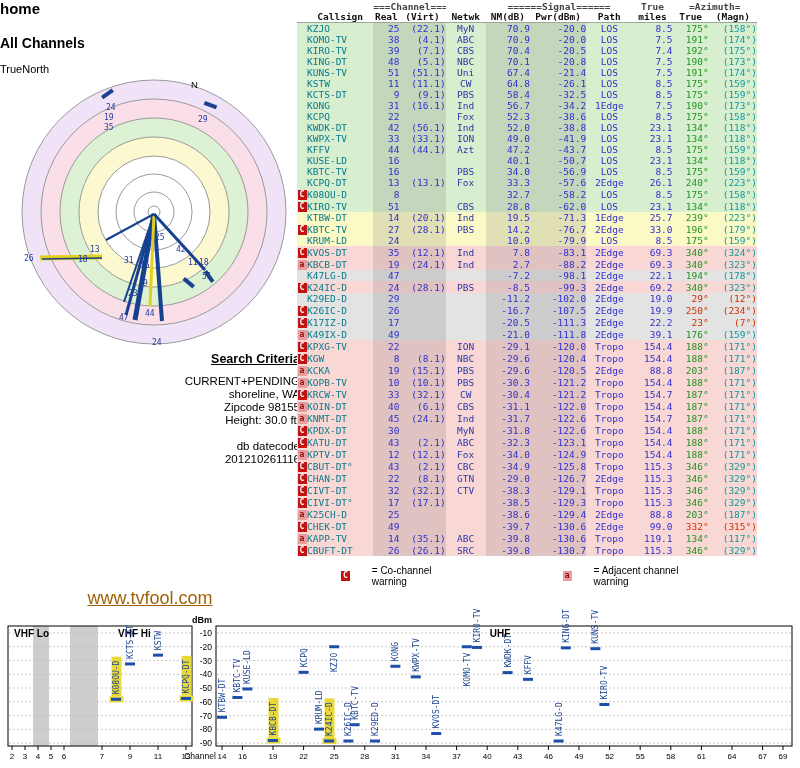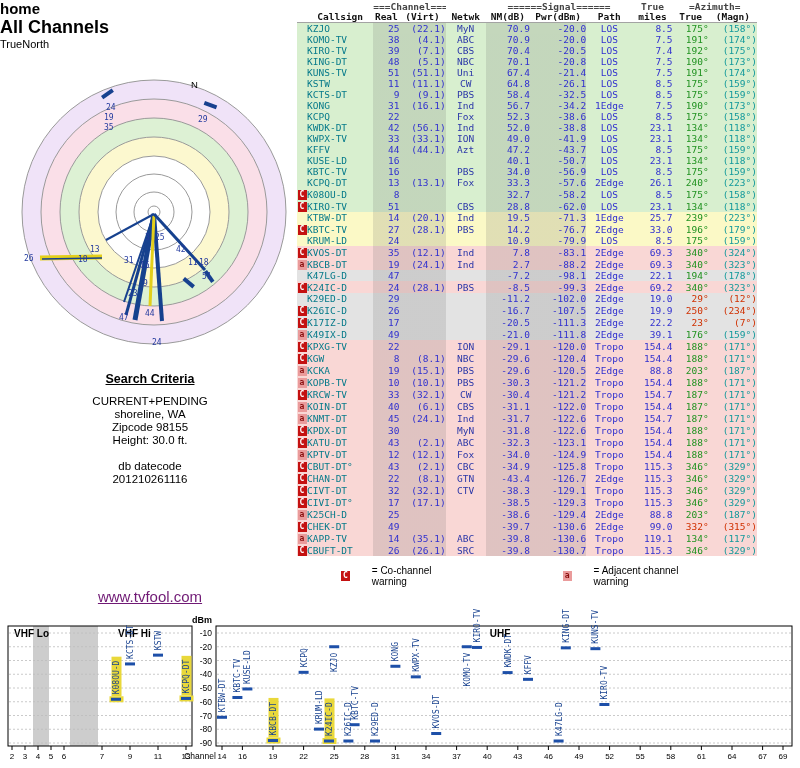--- a/index.html
+++ b/index.html
@@ -1,29 +1,29 @@
 <!DOCTYPE html>
 <html><head>
 <meta charset="utf-8">
 <style>
 *{box-sizing:border-box}
 body{margin:0;background:#fff;font-family:"Liberation Sans",sans-serif;color:#000}
 #page{position:relative;width:800px;height:768px;background:#fff;overflow:hidden}
 .abs{position:absolute}
 #radar-head{left:0;top:6;width:300px;text-align:left}
 #radar-title{font-size:15px;font-weight:bold}
-#radar-subtitle{font-size:18px;font-weight:bold;margin-top:0}
-#north-ref{font-size:11px;margin-top:0}
+#radar-subtitle{font-size:14px;font-weight:bold;margin-top:18px}
+#north-ref{font-size:11px;margin-top:12px}
 #radar-svg{left:2px;top:74px}
-#criteria{left:0;top:372px;width:300px;text-align:center;font-size:11.5px}
+#criteria{left:0;top:352px;width:300px;text-align:right;font-size:11.5px}
 #criteria-title{font-weight:bold;text-decoration:underline;font-size:12.5px;margin-bottom:9px}
 .crit-line{line-height:13px}
 .crit-line.blank{height:13px}
 #linkwrap{left:0;top:588px;width:300px;text-align:center}
-#site-link{color:#701a75;font-size:15px}
+#site-link{color:#a16207;font-size:18px}
 #tablewrap{left:297px;top:2px;width:416px}
 #tvtable{border-collapse:collapse;table-layout:fixed;width:460px;font-family:"DejaVu Sans Mono",monospace;font-size:9.5px}
 #tvtable td,#tvtable th{padding:0;height:11px;line-height:11px;white-space:nowrap;overflow:hidden}
 #tvtable thead th{font-weight:bold;height:10px;line-height:10px;text-align:center}
 #tvtable tr.h1 th{color:#444}
 #tvtable tr.h2 th{border-bottom:1px solid #a3a3a3;color:#111}
 .r{text-align:right}.l{text-align:left}.c{text-align:center}
 .b-green{background:#d8efcf}
 .b-yellow{background:#fbf9c6}
 .b-pink{background:#f9d7d5}
@@ -662,21 +662,21 @@
             <td class="num r">115.3</td>
             <td class="tru r">346°</td>
             <td class="mag r">(329°)</td>
           </tr>
           <tr class="b-pink">
             <td class="c"><span class="wbox wc">C</span></td>
             <td class="cs">CHAN-DT</td>
             <td class="num sh r">22</td>
             <td class="num sh r">(8.1)</td>
             <td class="net c">GTN</td>
-            <td class="num sh r">-43.4</td>
+            <td class="num sh r">-29.0</td>
             <td class="num sh r">-126.7</td>
             <td class="pth c">2Edge</td>
             <td class="num r">115.3</td>
             <td class="tru r">346°</td>
             <td class="mag r">(329°)</td>
           </tr>
           <tr class="b-pink">
             <td class="c"><span class="wbox wc">C</span></td>
             <td class="cs">CIVT-DT</td>
             <td class="num sh r">32</td>

